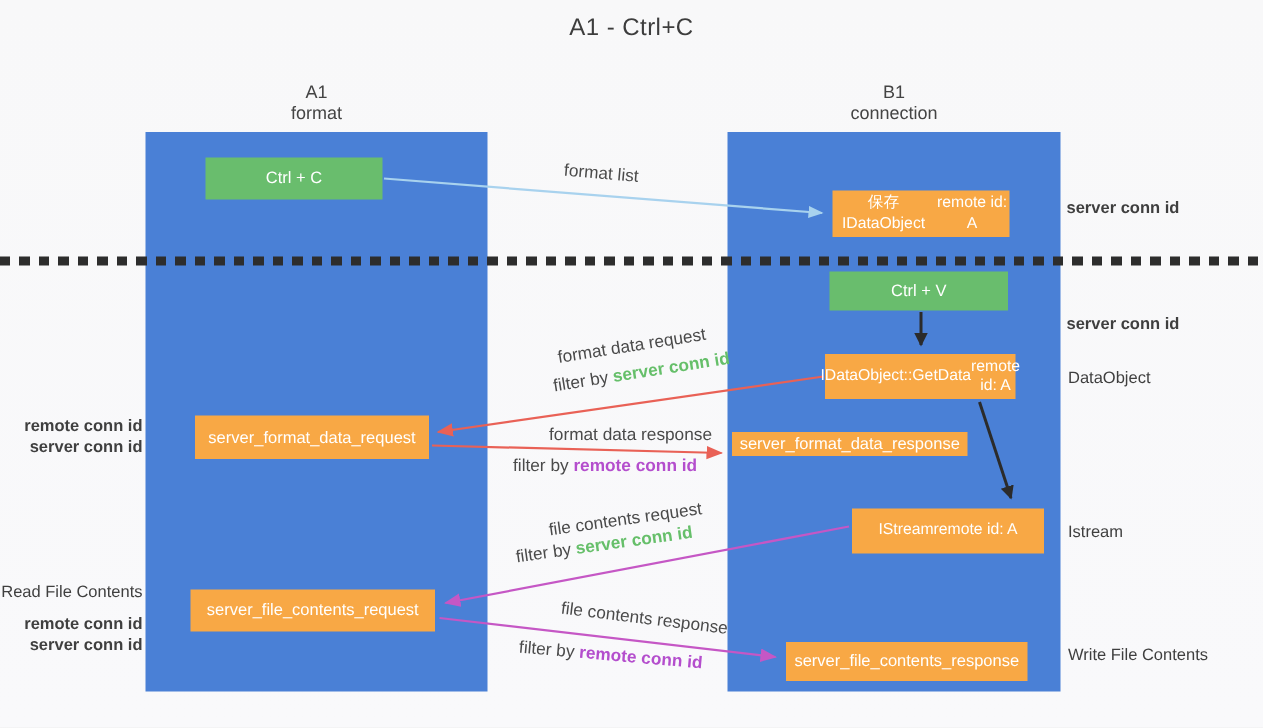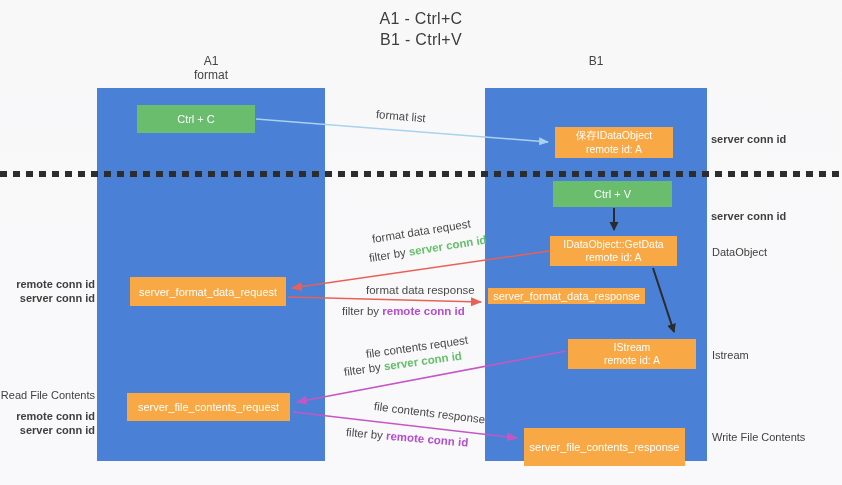--- a/index.html
+++ b/index.html
@@ -31,21 +31,21 @@
   .divider{
     left:0;top:171px;width:842px;height:6px;
     background:repeating-linear-gradient(to right,var(--divider,#2d2d2d) 0 7px,transparent 7px 13px);
   }
   .node{
     display:flex;align-items:center;justify-content:center;
     color:#fff;text-align:center;box-sizing:border-box;
   }
   .node-green{background:var(--node-green,#69bd6d);font-size:11px;}
   .node-orange{background:var(--node-orange,#f8a845);font-size:11px;}
-  .two-line{flex-direction:column;font-size:10.5px;line-height:13.5px;}
+  .two-line{flex-direction:row;font-size:10.5px;line-height:13.5px;}
   .edge-label{
     color:#4a4a4a;font-size:11.5px;white-space:nowrap;transform-origin:left center;
   }
   .key-green{color:var(--text-green,#66bf6a);font-weight:bold;}
   .key-purple{color:var(--text-purple,#b44ecd);font-weight:bold;}
   .side-label{font-size:11px;white-space:nowrap;color:#3f3f3f;}
   .side-left{width:95px;text-align:right;}
   svg.arrows{left:0;top:0;pointer-events:none;}
   .ln-blue{stroke:var(--arrow-lightblue,#a8d2ee);stroke-width:1.5;}
   .ln-red{stroke:var(--arrow-red,#e96156);stroke-width:1.5;}
@@ -56,29 +56,29 @@
   .mk-mag{fill:var(--arrow-magenta,#c557c5);}
   .mk-black{fill:var(--arrow-black,#2b2b2b);}
 </style>
 </head>
 <body>
 
 <div class="stage">
 
   <div class="abs title">
     <div>A1 - Ctrl+C</div>
-    <div>B1 - Ctrl+V</div>
   </div>
 
   <div class="abs lane-header" style="left:97px;width:228px;">
     <div>A1</div>
     <div>format</div>
   </div>
   <div class="abs lane-header" style="left:485px;width:222px;">
     <div>B1</div>
+    <div>connection</div>
   </div>
 
   <div class="abs lane lane-left"></div>
   <div class="abs lane lane-right"></div>
 
   <div class="abs divider"></div>
 
   <svg class="abs arrows" width="842" height="485">
     <defs>
       <marker id="m-blue" markerWidth="11" markerHeight="9" refX="9" refY="4" orient="auto" markerUnits="userSpaceOnUse">
@@ -124,21 +124,21 @@
   </div>
   <div class="abs node node-orange" style="left:130px;top:277px;width:156px;height:29px;">
     <span>server_format_data_request</span>
   </div>
   <div class="abs node node-orange" style="left:488px;top:288px;width:157px;height:16px;">
     <span>server_format_data_response</span>
   </div>
   <div class="abs node node-orange" style="left:127px;top:393px;width:163px;height:28px;">
     <span>server_file_contents_request</span>
   </div>
-  <div class="abs node node-orange" style="left:524px;top:428px;width:161px;height:38px;">
+  <div class="abs node node-orange" style="left:524px;top:428px;width:161px;height:26px;">
     <span>server_file_contents_response</span>
   </div>
 
   <div class="abs edge-label" style="left:376px;top:108px;transform:rotate(5deg);">format list</div>
 
   <div class="abs edge-label" style="left:372px;top:233px;transform:rotate(-9deg);">format data request</div>
   <div class="abs edge-label" style="left:369px;top:252px;transform:rotate(-9deg);">
     <span>filter by </span><span class="key-green">server conn id</span>
   </div>
 

